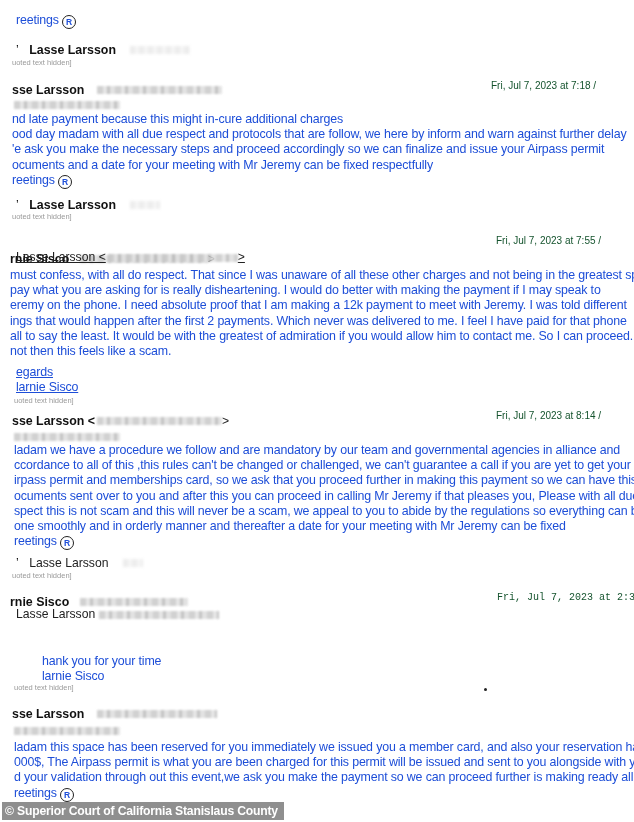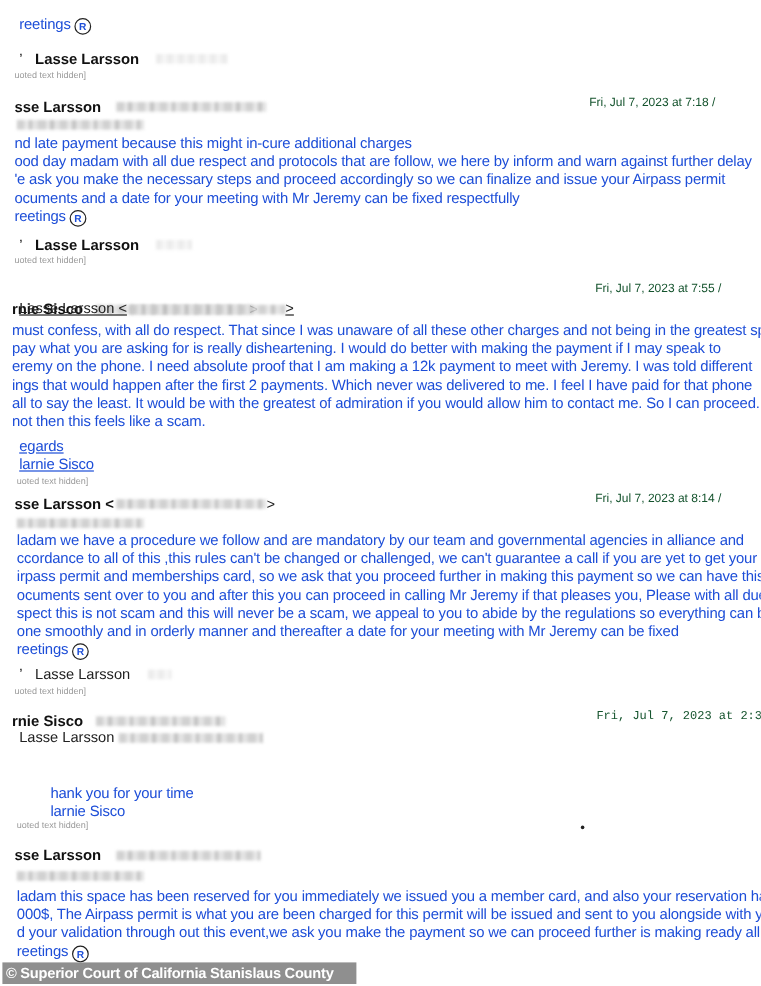--- a/index.html
+++ b/index.html
@@ -13,21 +13,21 @@
   .meta { font-size:7.5px; color:#9a9a9a; }
   .date { font-size:10px; color:#14532d; }
   .blur { display:inline-block; height:8px; vertical-align:middle;
           background:repeating-linear-gradient(90deg,#c9c9c9 0 6px,#e3e3e3 6px 10px,#b9b9b9 10px 13px,#dedede 13px 18px);
           filter:blur(1.2px); opacity:0.85; }
   .blur-light { display:inline-block; height:8px; vertical-align:middle;
           background:repeating-linear-gradient(90deg,#ececec 0 5px,#f6f6f6 5px 9px);
           filter:blur(1.5px); }
   .reg { display:inline-block; width:12px; height:12px; border:1.3px solid #222; border-radius:50%;
          font-size:8.5px; line-height:12px; text-align:center; font-weight:bold; vertical-align:-1px; margin-left:3px; }
-  .footer { position:absolute; left:2px; top:802px; height:18px; padding:0 19px 0 3px; background:#8f8f8f;
+  .footer { position:absolute; left:2px; top:802px; height:18px; padding:0 6px 0 3px; background:#8f8f8f;
             color:#fff; font-weight:bold; font-size:12.2px; line-height:18px; white-space:nowrap; letter-spacing:-0.2px; }
   .dot { position:absolute; width:3px; height:3px; background:#222; border-radius:50%; }
 </style>
 </head>
 <body>
 
 <div class="page">
 
   <div class="abs body-text" style="left:16px;top:13px;">
     <span>reetings</span><span class="reg">R</span>

